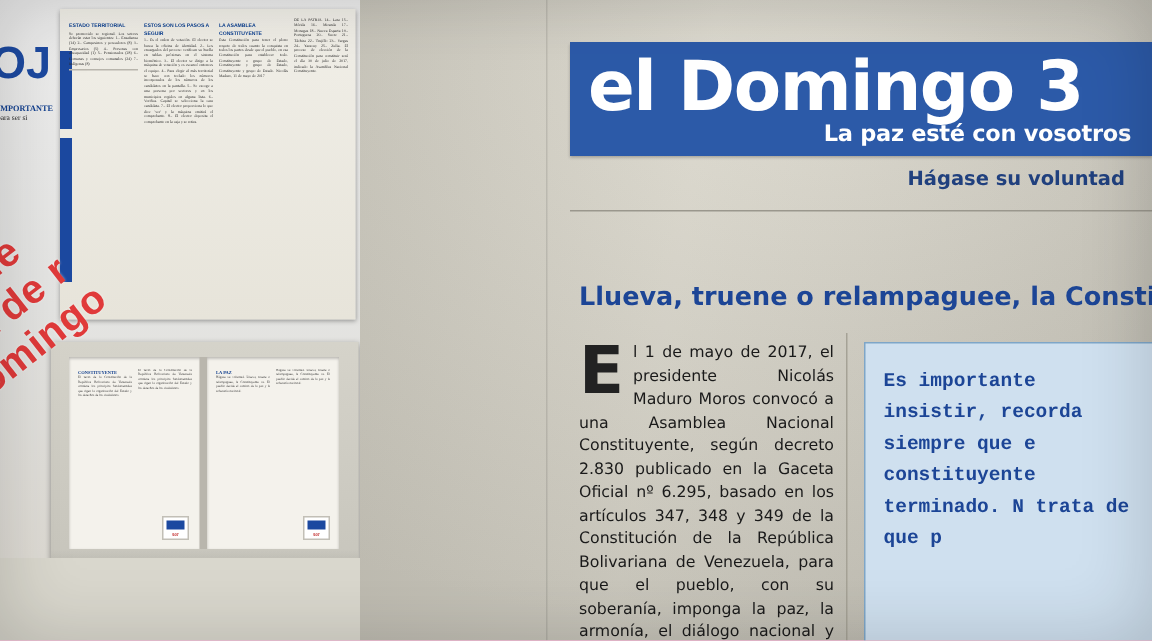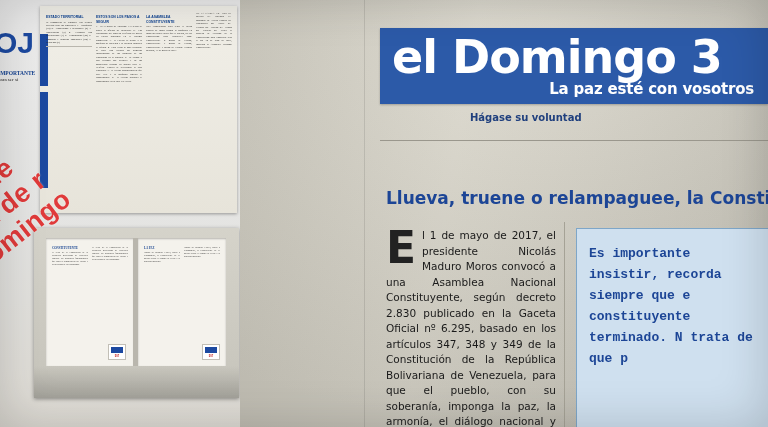--- a/index.html
+++ b/index.html
@@ -5,21 +5,21 @@
   html,body{margin:0;padding:0;}
   body{
     width:768px;height:427px;overflow:hidden;
     background:#d9d7cd;
     font-family:"Liberation Sans", sans-serif;
   }
   .stage{position:relative;width:768px;height:427px;overflow:hidden;}
 
   
   .left-panel{
-    position:absolute;left:0;top:0;width:240px;height:427px;
+    position:absolute;left:0;top:0;width:240px;height:372px;
     background:#e7e7e7;
     overflow:hidden;
   }
   .left-bg{
     position:absolute;inset:0;
     background:linear-gradient(180deg,#ededed 0%,#e4e4e2 55%,#dedbd4 100%);
   }
 
   
   .thumb-top{
@@ -144,22 +144,22 @@
   .masthead-sub{
     position:absolute;right:14px;bottom:6px;
     color:#fff;font-size:15px;font-weight:bold;letter-spacing:-.2px;
     font-family:"DejaVu Sans",sans-serif;white-space:nowrap;
   }
   .mast-left-edge{
     position:absolute;left:140px;top:28px;width:5px;height:76px;background:#1b3f7d;
   }
 
   .tagline{
-    position:absolute;left:230px;top:112px;width:280px;text-align:left;
-    color:#20407e;font-size:10px;font-weight:bold;
+    position:absolute;left:230px;top:112px;width:280px;text-align:right;
+    color:#20407e;font-size:13px;font-weight:bold;
     font-family:"DejaVu Sans",sans-serif;
   }
 
   .hr-thin{
     position:absolute;left:140px;top:140px;width:388px;height:1px;background:#9a978d;
   }
 
   .headline{
     position:absolute;left:146px;top:188px;width:382px;
     color:#1c4596;font-size:17px;font-weight:bold;white-space:nowrap;

